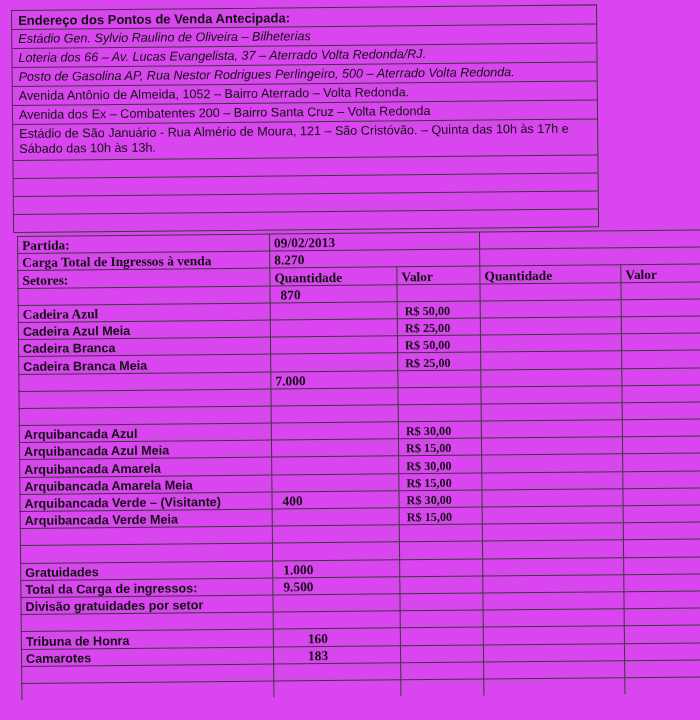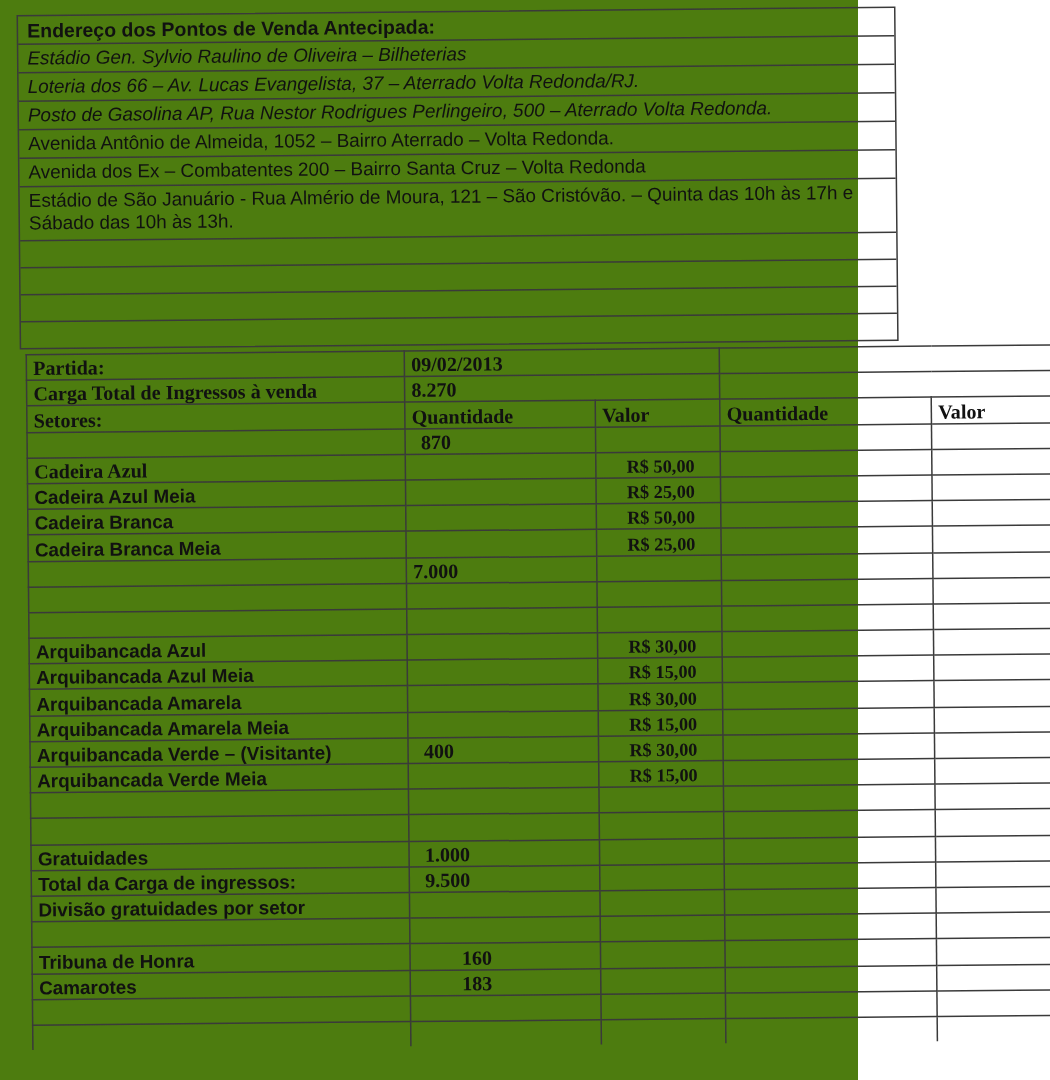--- a/index.html
+++ b/index.html
@@ -1,17 +1,17 @@
 <!DOCTYPE html>
 <html><head>
 <meta charset="utf-8">
 <style>
   html, body { margin: 0; padding: 0; background: #ffffff; }
   body { width: 700px; height: 720px; position: relative; overflow: hidden; }
-  .page { position: absolute; left: 0; top: 0; width: 572px; height: 720px; background: #4d7c0f; }
+  .page { position: absolute; left: 0; top: 0; width: 700px; height: 720px; background: #d946ef; }
   
   .addr {
     position: absolute; left: 11px; top: 10px; width: 584px; height: 221px;
     border: 1px solid #3a3a3a; transform: rotate(-0.55deg); transform-origin: left top;
     font-family: "Liberation Sans", sans-serif; color: #111;
   }
   .addr .row {
     box-sizing: border-box; border-bottom: 1px solid #3a3a3a; padding: 2px 6px 0 6px;
     font-size: 12.6px; line-height: 15px; height: 19px; overflow: hidden; white-space: nowrap;
   }
@@ -27,21 +27,21 @@
     transform: rotate(-0.55deg); transform-origin: left top;
   }
   table { border-collapse: collapse; table-layout: fixed; width: 690px; }
   td {
     border: 1px solid #3a3a3a; height: 16.2px; padding: 0 4px; vertical-align: bottom;
     font-size: 12.5px; line-height: 14px; white-space: nowrap; overflow: hidden; color: #111;
   }
   td.serif { font-family: "Liberation Serif", serif; font-weight: bold; font-size: 13.4px; }
   td.sans { font-family: "Liberation Sans", sans-serif; font-weight: bold; font-size: 12.6px; }
   td.num { font-family: "Liberation Serif", serif; font-weight: bold; font-size: 13.4px; }
-  td.money { font-family: "Liberation Serif", serif; font-weight: bold; font-size: 12.2px; padding-left: 20px; }
+  td.money { font-family: "Liberation Serif", serif; font-weight: bold; font-size: 12.2px; padding-left: 7px; }
   td.ind1 { padding-left: 10px; }
   td.ind2 { padding-left: 22px; }
   td.ind3 { padding-left: 34px; }
   td.noright { border-right: none; }
   .lastrow td { border-bottom: none; }
 </style>
 </head>
 <body>
 
 <div class="page">

